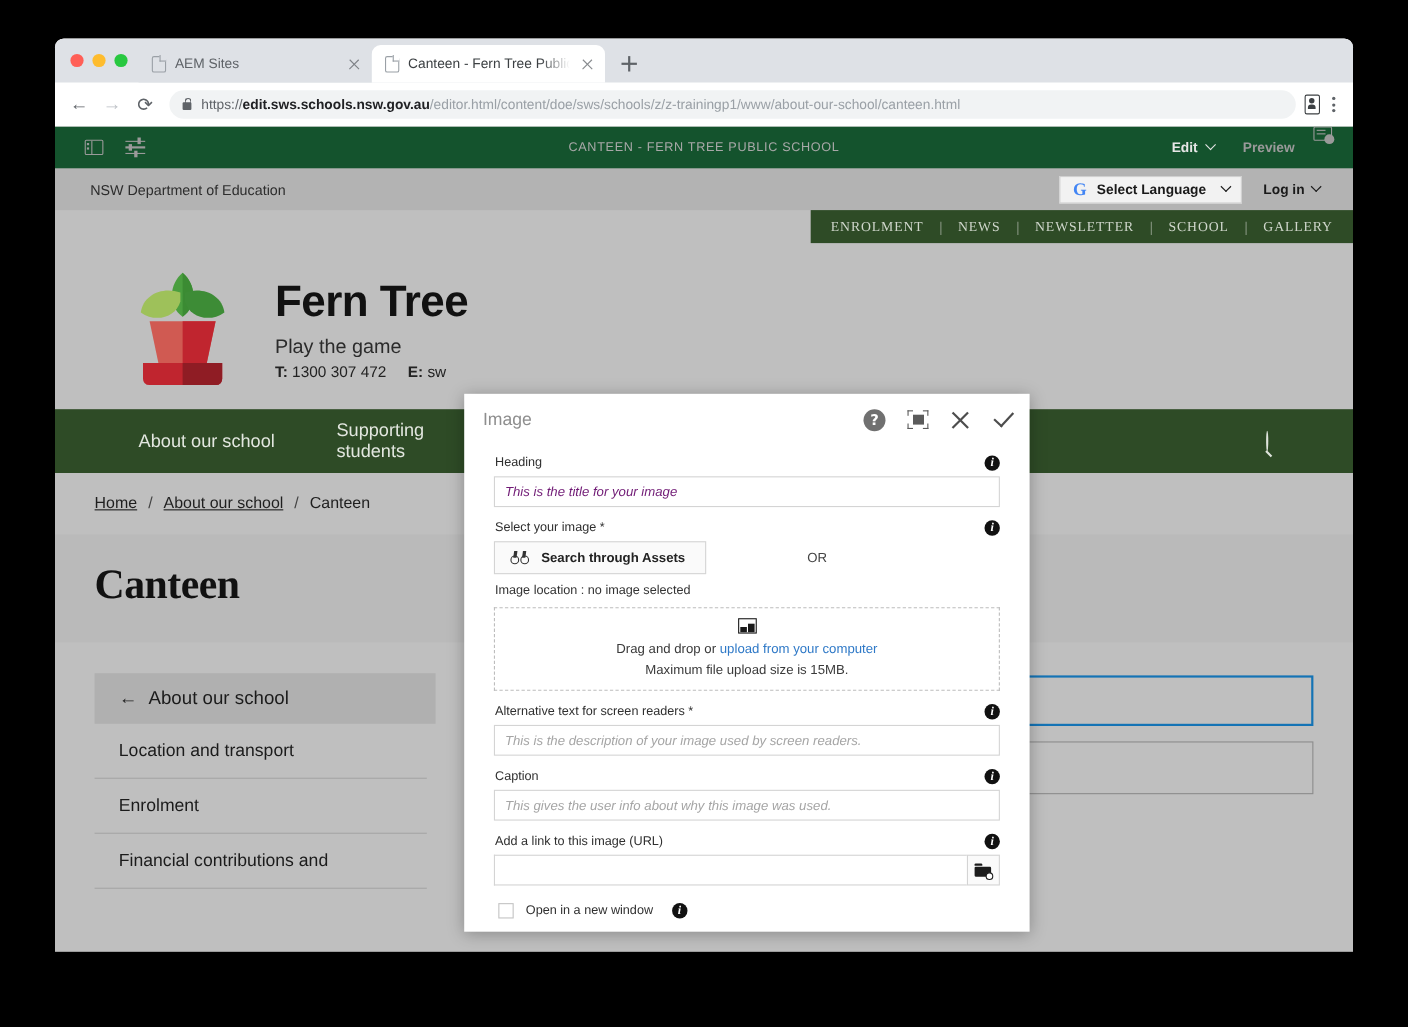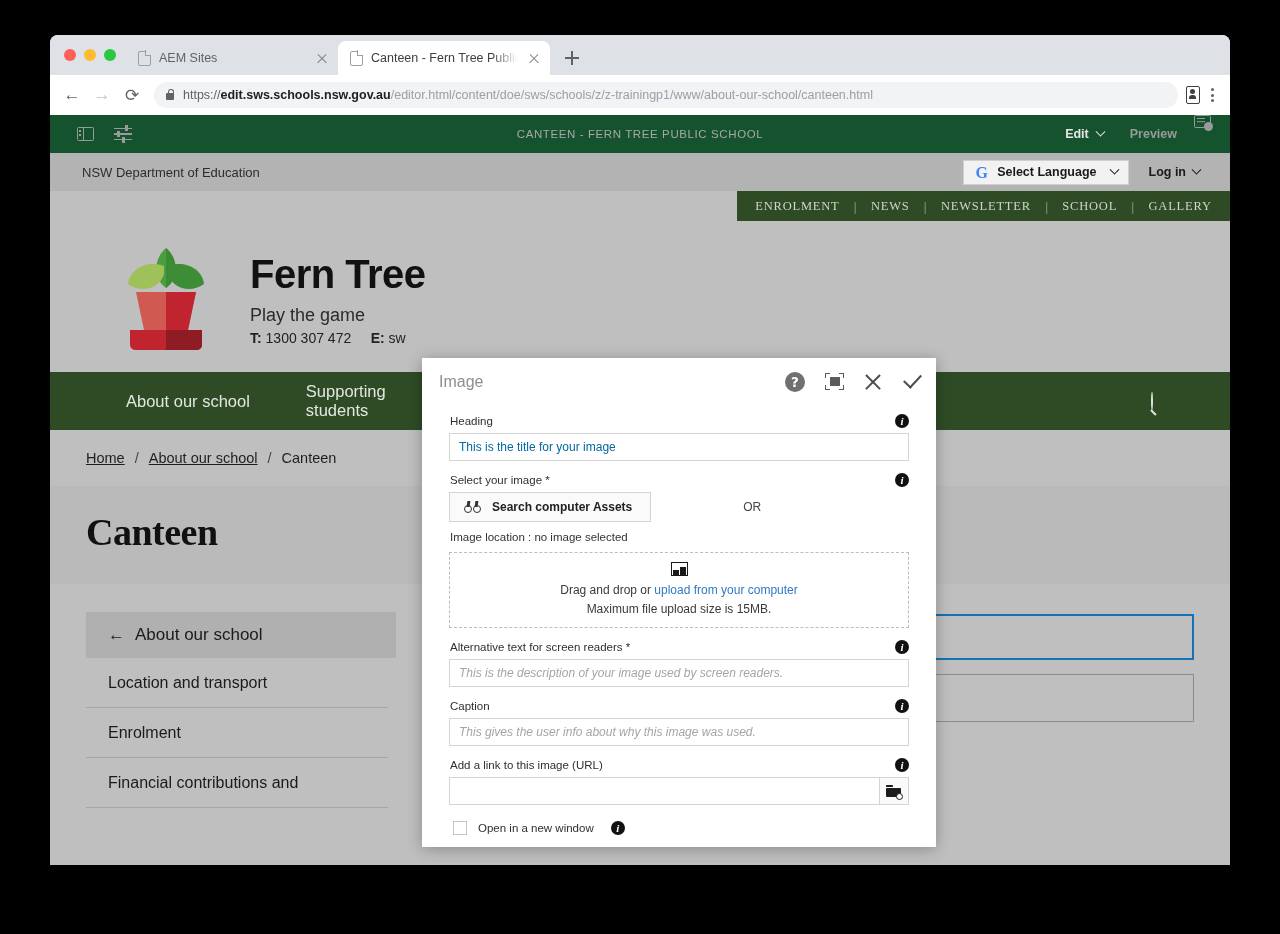--- a/index.html
+++ b/index.html
@@ -538,21 +538,21 @@
   .txtinput {
     width: 100%;
     height: 28px;
     border: 1px solid #d4d4d4;
     background: #fff;
     padding: 0 9px;
     font-size: 12px;
     font-family: "Liberation Sans", sans-serif;
     color: #9a9a9a;
   }
-  .txtinput.filled { color: #0369a1; }
+  .txtinput.filled { color: #701a75; font-style: italic; }
   .txtinput::placeholder { color: #a5a5a5; font-style: italic; }
 
   .assets-row { display: flex; align-items: center; }
   .btn-assets {
     height: 30px;
     border: 1px solid #d4d4d4;
     background: #fafafa;
     display: flex; align-items: center;
     gap: 11px;
     padding: 0 18px 0 14px;
@@ -836,21 +836,21 @@
             <span>Select your image *</span>
             <span class="info-dot">i</span>
           </div>
           <div class="assets-row">
             <div class="btn-assets">
               <span class="binocular">
                 <i></i>
                   <i></i>
                   <b></b>
               </span>
-              <span>Search computer Assets</span>
+              <span>Search through Assets</span>
             </div>
             <span class="or-label">OR</span>
           </div>
           <div class="img-loc">Image location : no image selected</div>
           <div class="dropzone">
             <span class="dz-icon"></span>
             <div class="dz-line">
               <span>Drag and drop or </span><a>upload from your computer</a>
             </div>
             <div class="dz-line" style="margin-top:-5px">Maximum file upload size is 15MB.</div>

